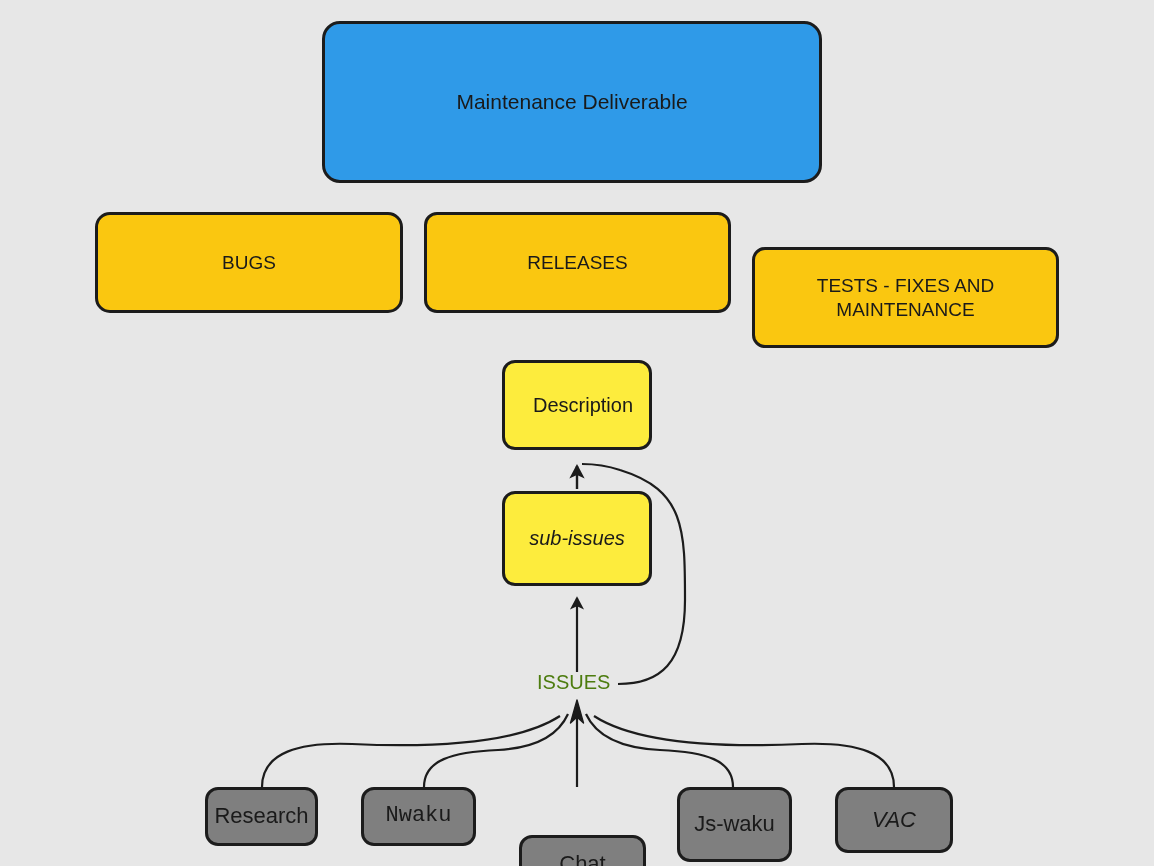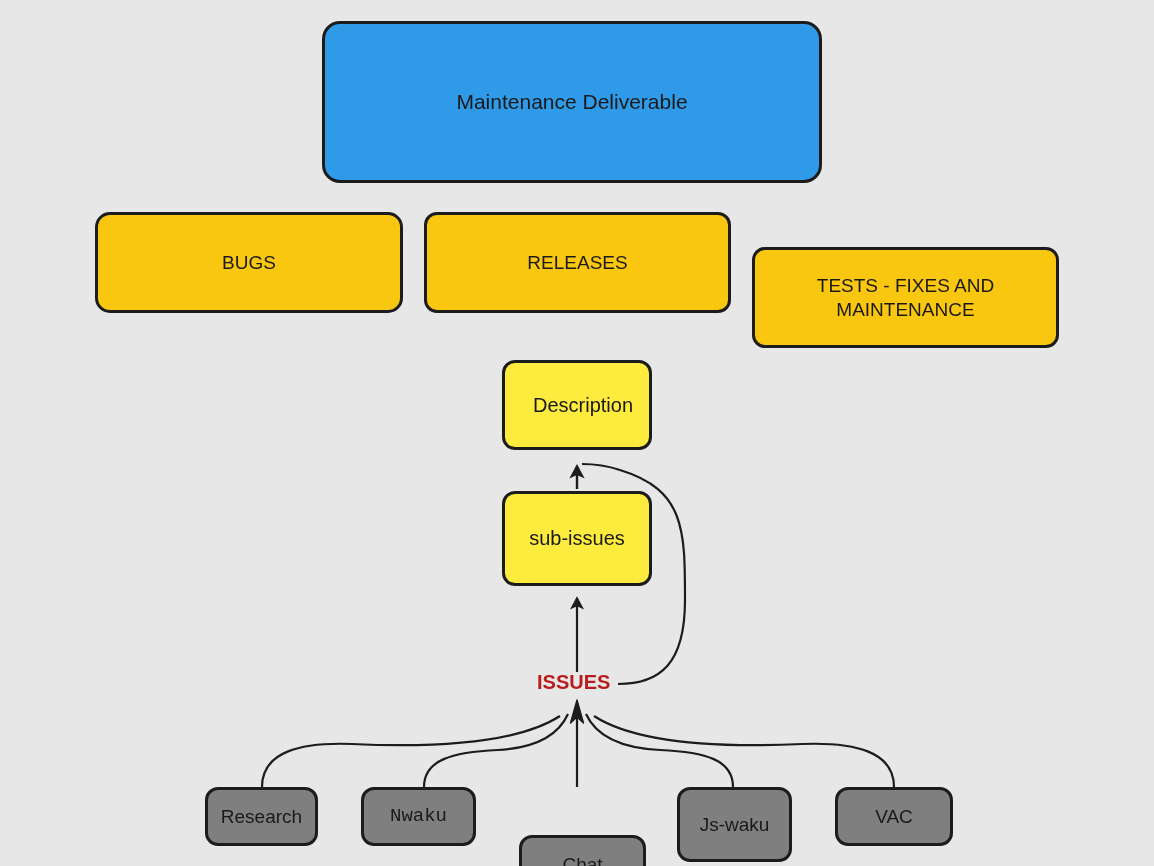--- a/index.html
+++ b/index.html
@@ -54,31 +54,30 @@
     font-size: 19px;
   }
   .node.yellow {
     background: #fdec3d;
     border-radius: 13px;
     font-size: 20px;
   }
   .node.gray {
     background: #7f7f7f;
     border-radius: 13px;
-    font-size: 19px;
+    font-size: 22px;
   }
   .edge-label {
     position: absolute;
     font-size: 20px;
-    color: #b91c1c;
+    color: #4d7c0f;
     background: #e7e7e7;
     padding: 0 2px;
     white-space: nowrap;
     line-height: 1;
-    font-weight: bold;
   }
 </style>
 </head>
 <body>
 
 <div id="canvas">
 
   <svg class="edge-layer" viewBox="0 0 1154 866" width="1154" height="866">
     <defs>
       <marker id="arrowhead" markerWidth="7" markerHeight="7" refX="5.6" refY="3.5" orient="auto" markerUnits="strokeWidth">
@@ -115,27 +114,27 @@
 
   <div class="node orange" style="left:95px; top:212px; width:308px; height:101px;border-radius:15px;">BUGS</div>
 
   <div class="node orange" style="left:424px; top:212px; width:307px; height:101px;">RELEASES</div>
 
   <div class="node orange" style="left:752px; top:212px; width:307px; height:101px;margin-top:35px;">TESTS - FIXES AND
 MAINTENANCE</div>
 
   <div class="node yellow" style="left:502px; top:360px; width:150px; height:90px;padding-left:20px;">Description</div>
 
-  <div class="node yellow" style="left:502px; top:491px; width:150px; height:95px;">sub-issues</div>
+  <div class="node yellow" style="left:502px; top:491px; width:150px; height:95px;font-style:italic;">sub-issues</div>
 
   <div class="edge-label" style="left:535px; top:672px;">ISSUES</div>
 
   <div class="node gray" style="left:205px; top:787px; width:113px; height:59px;">Research</div>
 
   <div class="node gray" style="left:361px; top:787px; width:115px; height:59px;font-family:Liberation Mono, monospace;">Nwaku</div>
 
   <div class="node gray" style="left:519px; top:787px; width:127px; height:59px;margin-top:48px;">Chat</div>
 
   <div class="node gray" style="left:677px; top:787px; width:115px; height:75px;">Js-waku</div>
 
-  <div class="node gray" style="left:835px; top:787px; width:118px; height:59px;">VAC</div>
+  <div class="node gray" style="left:835px; top:787px; width:118px; height:66px;font-style:italic;">VAC</div>
 
 </div>
 
 </body></html>

